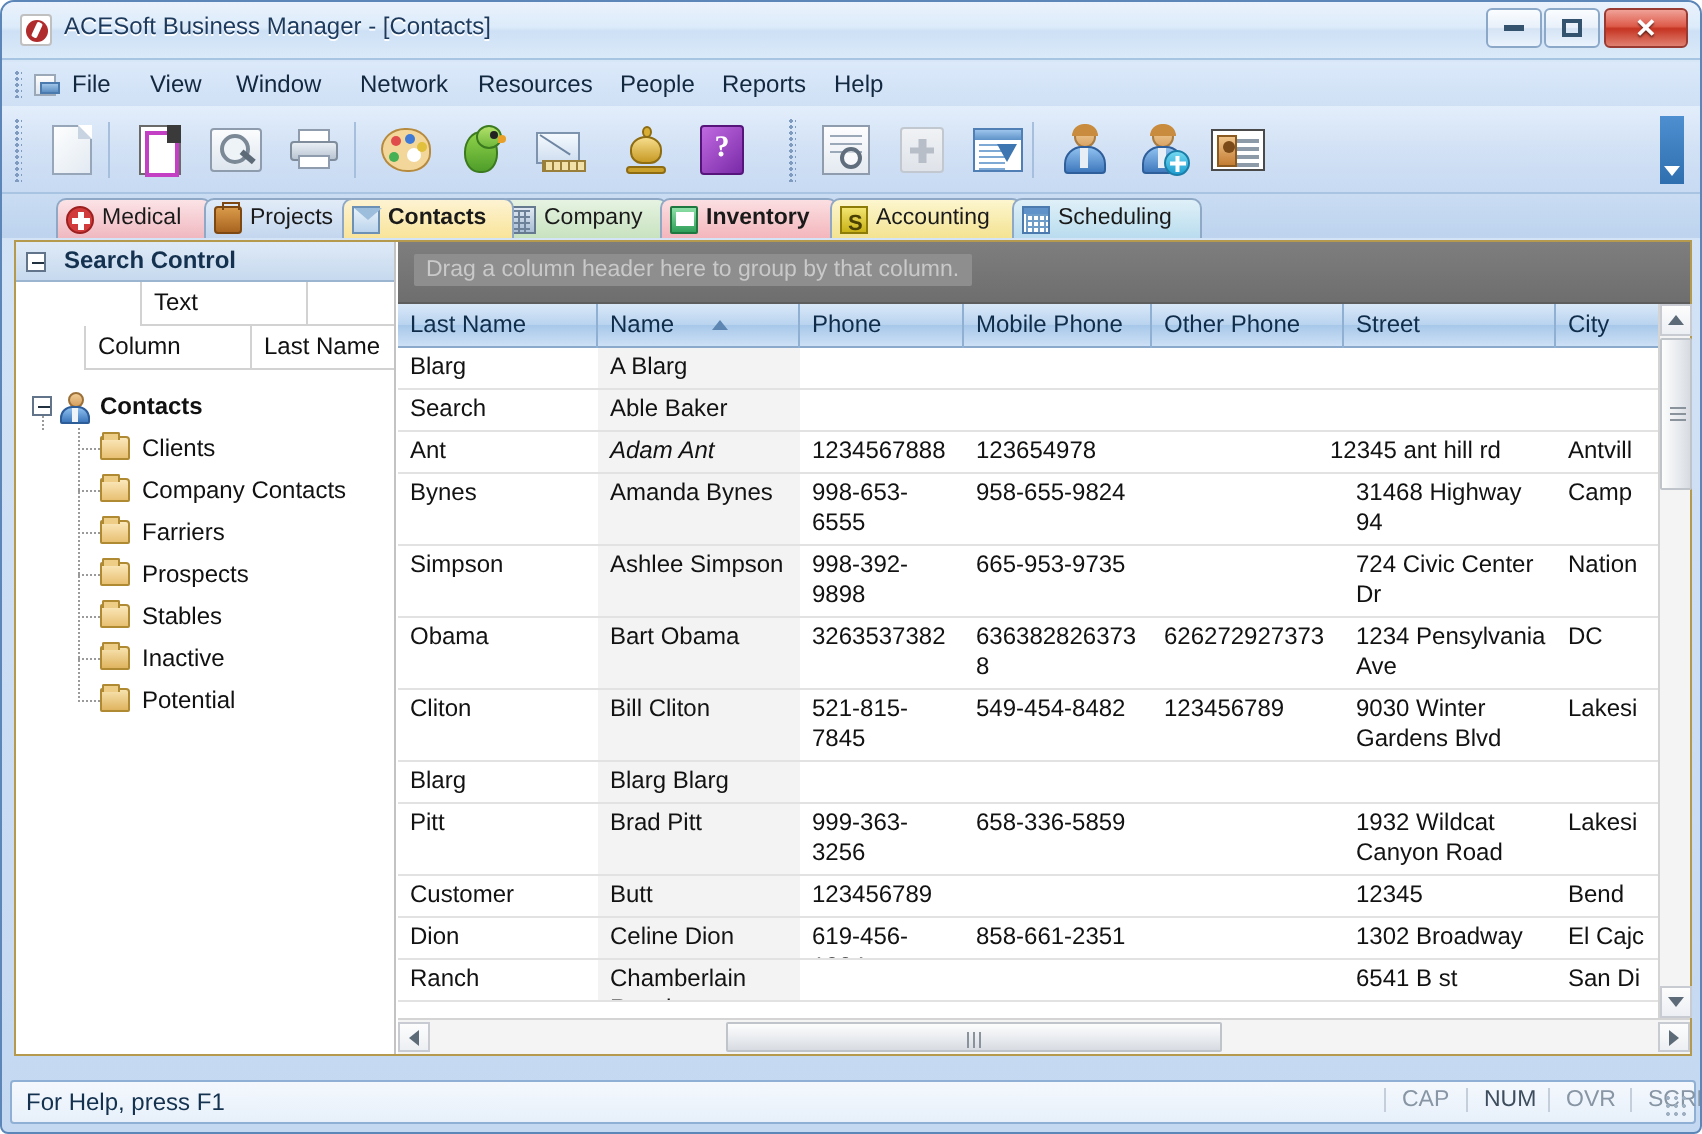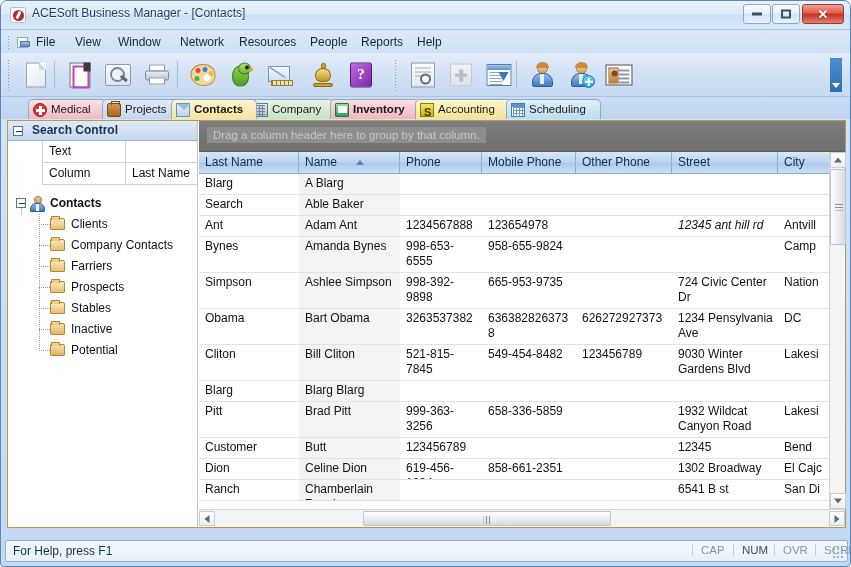--- a/index.html
+++ b/index.html
@@ -285,21 +285,21 @@
     position:absolute; left:5px; top:5px; width:10px; height:10px;
     border:1px solid #62748a; background:#fff;
   }
   #search-collapse:after{content:"";position:absolute;left:2px;top:4px;width:6px;height:1px;background:#22313f;}
   .sc-row {
     position:absolute; left:34px; width:156px; height:22px;
     border-bottom: 1px solid #d2d2d2;
     border-left: 1px solid #d2d2d2;
     font-size: 12px; color:#111; line-height:21px;
   }
-  #sc-row-text { top:20px; }
+  #sc-row-text { top:20px;margin-left:28px; }
   #sc-row-col  { top:42px; }
   .sc-label { position:absolute; left:6px; top:0; }
   .sc-value { position:absolute; left:82px; top:0; border-left:1px solid #d2d2d2;
               width:74px; height:100%; padding-left:6px; }
 
   #tree {
     position:absolute; left:0; top:72px; width:100%;
     font-size: 12px; color:#111;
   }
   .tree-node { position:relative; height:21px; line-height:21px; white-space:nowrap; }
@@ -673,33 +673,34 @@
             <div class="cell" style="left: 0px; width: 100px;">Search</div>
             <div class="cell tinted" style="left: 100px; width: 101px;">Able Baker</div>
             <div class="cell" style="left: 201px; width: 82px;"></div>
             <div class="cell" style="left: 283px; width: 94px;"></div>
             <div class="cell" style="left: 377px; width: 96px;"></div>
             <div class="cell" style="left: 473px; width: 106px;"></div>
             <div class="cell" style="left: 579px; width: 53px;"></div>
           </div>
           <div class="grid-row" style="top: 42px; height: 21px;">
             <div class="cell" style="left: 0px; width: 100px;">Ant</div>
-            <div class="cell tinted" style="left: 100px; width: 101px;">Adam Ant</div>
+            <div class="cell tinted" style="left: 100px; width: 101px; font-style: italic;">Adam Ant</div>
             <div class="cell" style="left: 201px; width: 82px;">1234567888</div>
             <div class="cell" style="left: 283px; width: 94px;">123654978</div>
             <div class="cell" style="left: 377px; width: 96px;"></div>
-            <div class="cell" style="left: 473px; width: 106px; font-style: italic;">12345 ant hill rd</div>
+            <div class="cell" style="left: 460px; width: 106px;">12345 ant hill rd</div>
             <div class="cell" style="left: 579px; width: 53px;">Antvill</div>
           </div>
           <div class="grid-row" style="top: 63px; height: 36px;">
             <div class="cell" style="left: 0px; width: 100px;">Bynes</div>
             <div class="cell tinted" style="left: 100px; width: 101px;">Amanda  Bynes</div>
             <div class="cell" style="left: 201px; width: 82px;">998-653-6555</div>
             <div class="cell" style="left: 283px; width: 94px;">958-655-9824</div>
             <div class="cell" style="left: 377px; width: 96px;"></div>
+            <div class="cell" style="left: 473px; width: 106px;">31468 Highway 94</div>
             <div class="cell" style="left: 579px; width: 53px;">Camp</div>
           </div>
           <div class="grid-row" style="top: 99px; height: 36px;">
             <div class="cell" style="left: 0px; width: 100px;">Simpson</div>
             <div class="cell tinted" style="left: 100px; width: 101px;">Ashlee Simpson</div>
             <div class="cell" style="left: 201px; width: 82px;">998-392-9898</div>
             <div class="cell" style="left: 283px; width: 94px;">665-953-9735</div>
             <div class="cell" style="left: 377px; width: 96px;"></div>
             <div class="cell" style="left: 473px; width: 106px;">724 Civic Center Dr</div>
             <div class="cell" style="left: 579px; width: 53px;">Nation</div>

